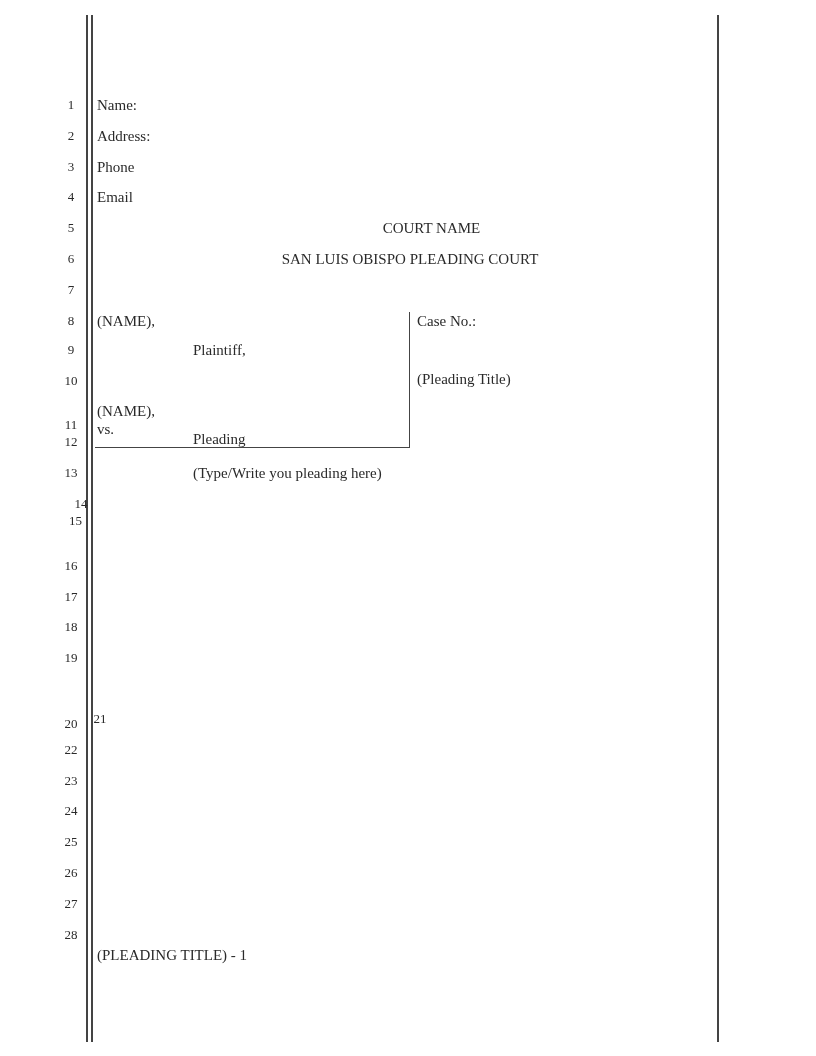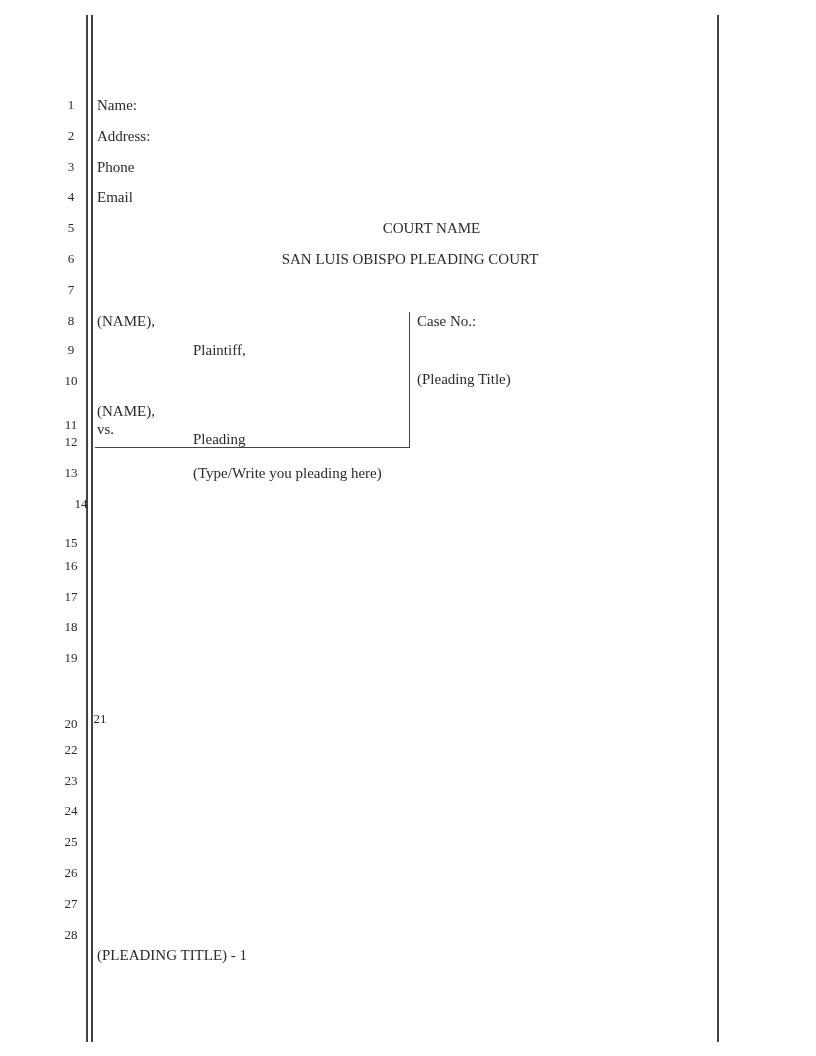--- a/index.html
+++ b/index.html
@@ -25,21 +25,21 @@
     <div class="num" style="top: 220px;">5</div>
     <div class="num" style="top: 251px;">6</div>
     <div class="num" style="top: 282px;">7</div>
     <div class="num" style="top: 313px;">8</div>
     <div class="num" style="top: 342px;">9</div>
     <div class="num" style="top: 373px;">10</div>
     <div class="num" style="top: 417px;">11</div>
     <div class="num" style="top: 434px;">12</div>
     <div class="num" style="top: 465px;">13</div>
     <div class="num" style="top: 496px; margin-left: 10px;">14</div>
-    <div class="num" style="top: 535px;">15</div>
+    <div class="num" style="top: 513px; text-align: right;">15</div>
     <div class="num" style="top: 558px;">16</div>
     <div class="num" style="top: 589px;">17</div>
     <div class="num" style="top: 619px;">18</div>
     <div class="num" style="top: 650px;">19</div>
     <div class="num" style="top: 716px;">20</div>
     <div class="num" style="top: 711px; margin-left: 29px;">21</div>
     <div class="num" style="top: 742px;">22</div>
     <div class="num" style="top: 773px;">23</div>
     <div class="num" style="top: 803px;">24</div>
     <div class="num" style="top: 834px;">25</div>

